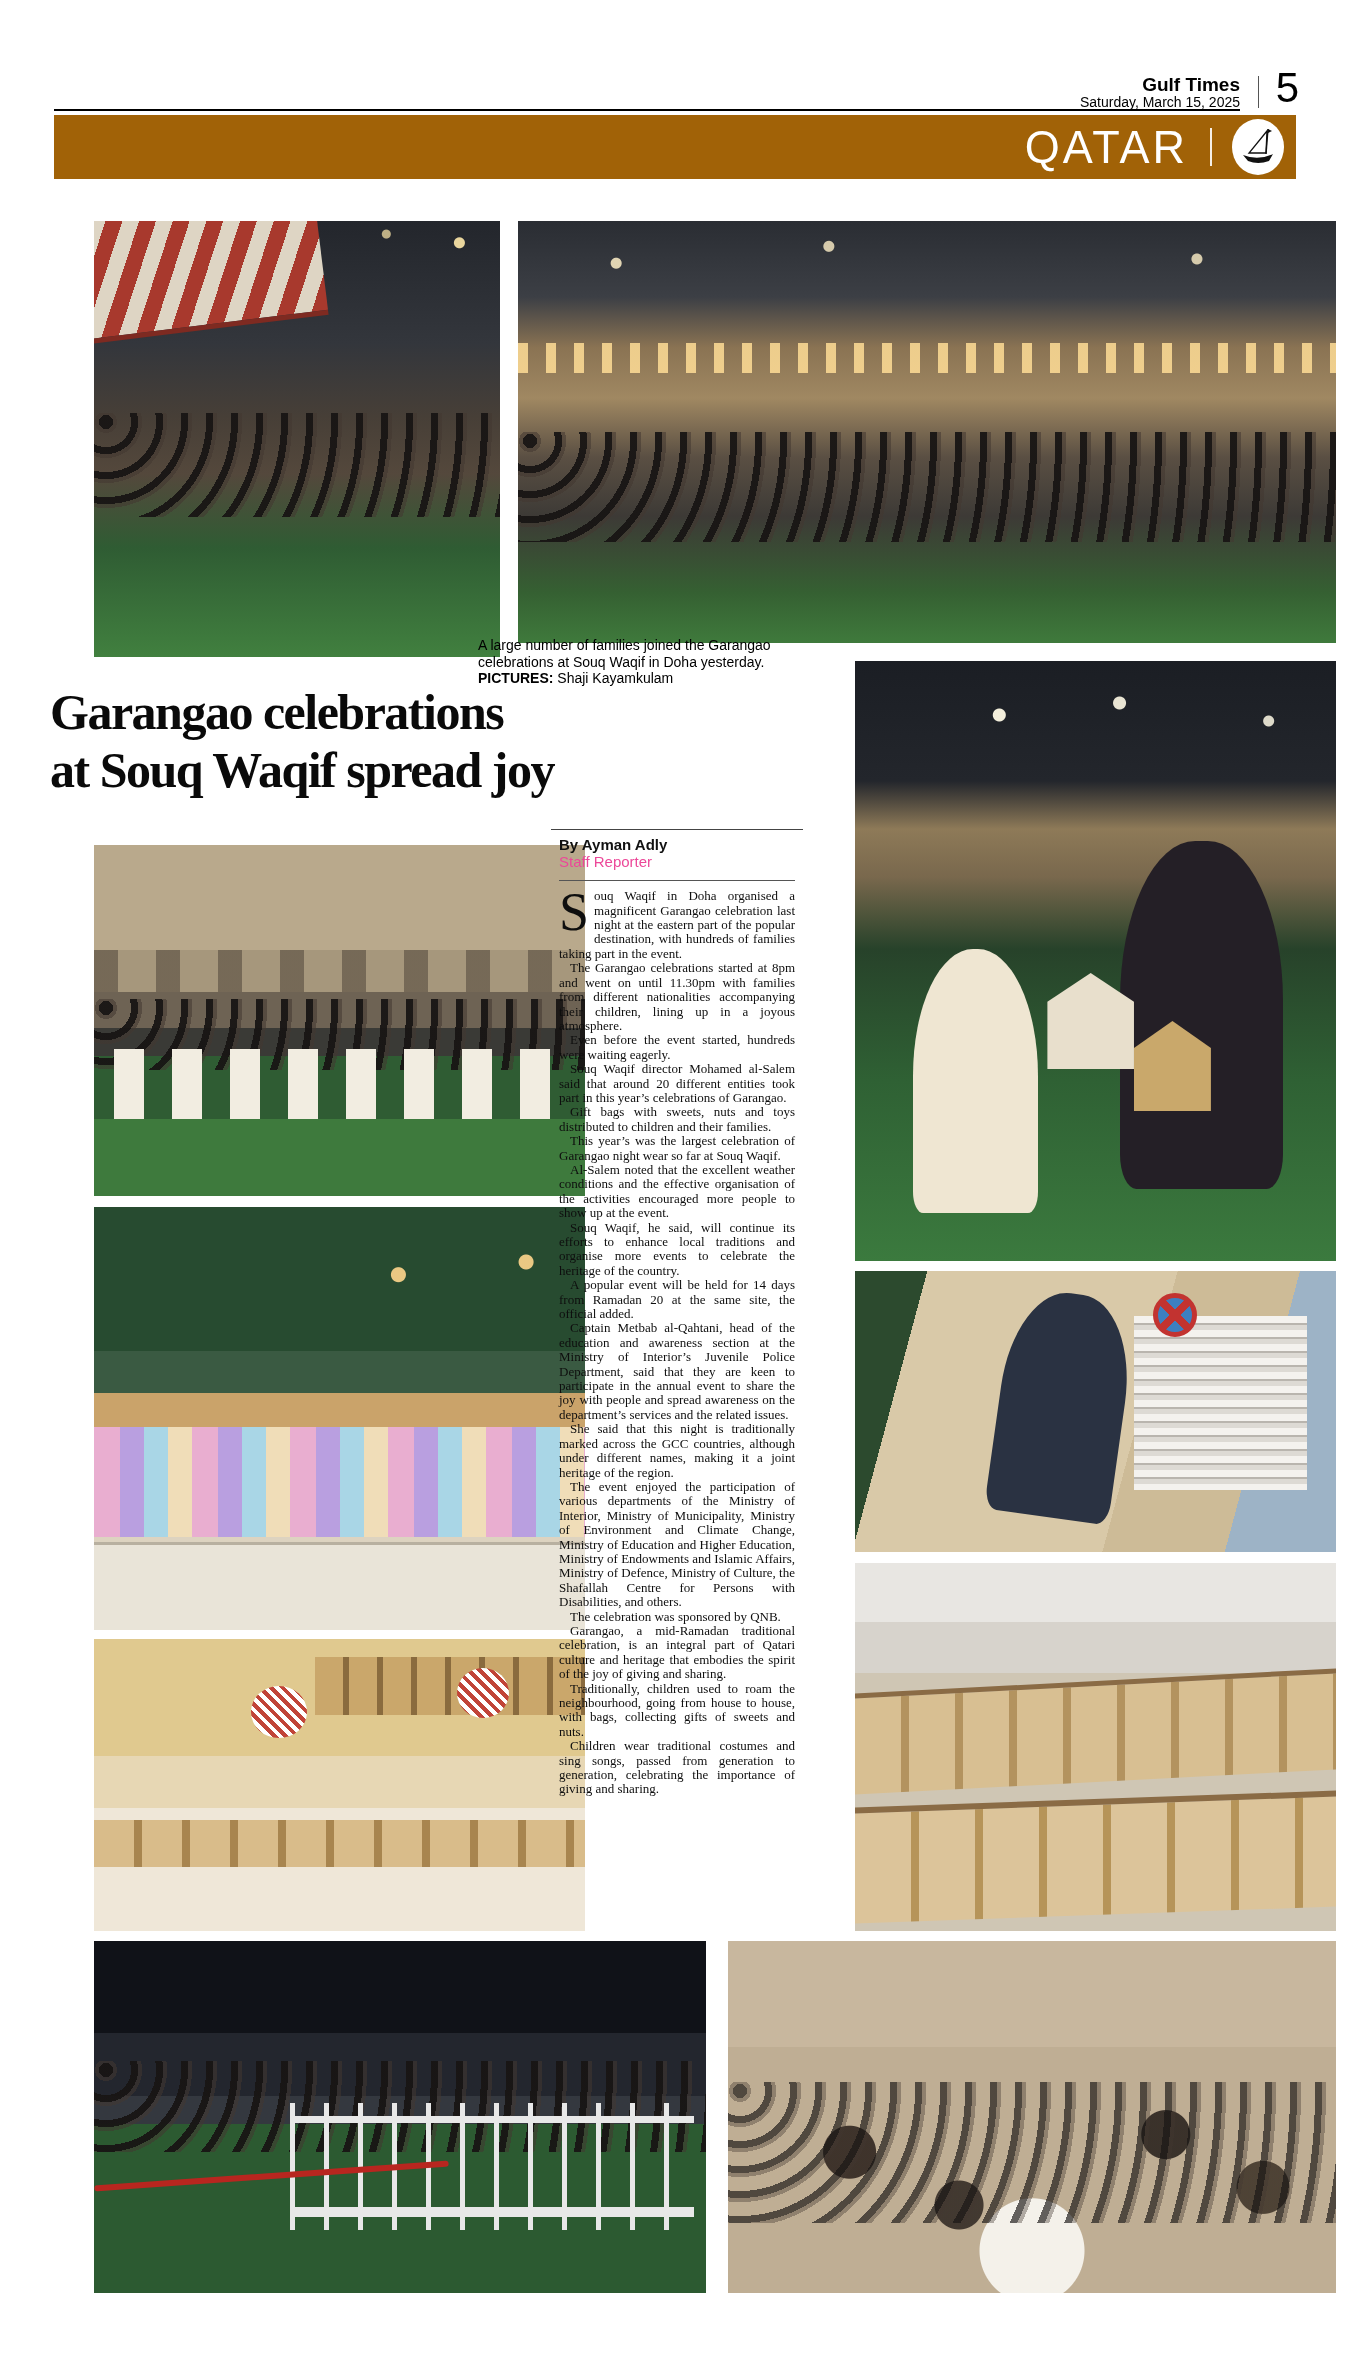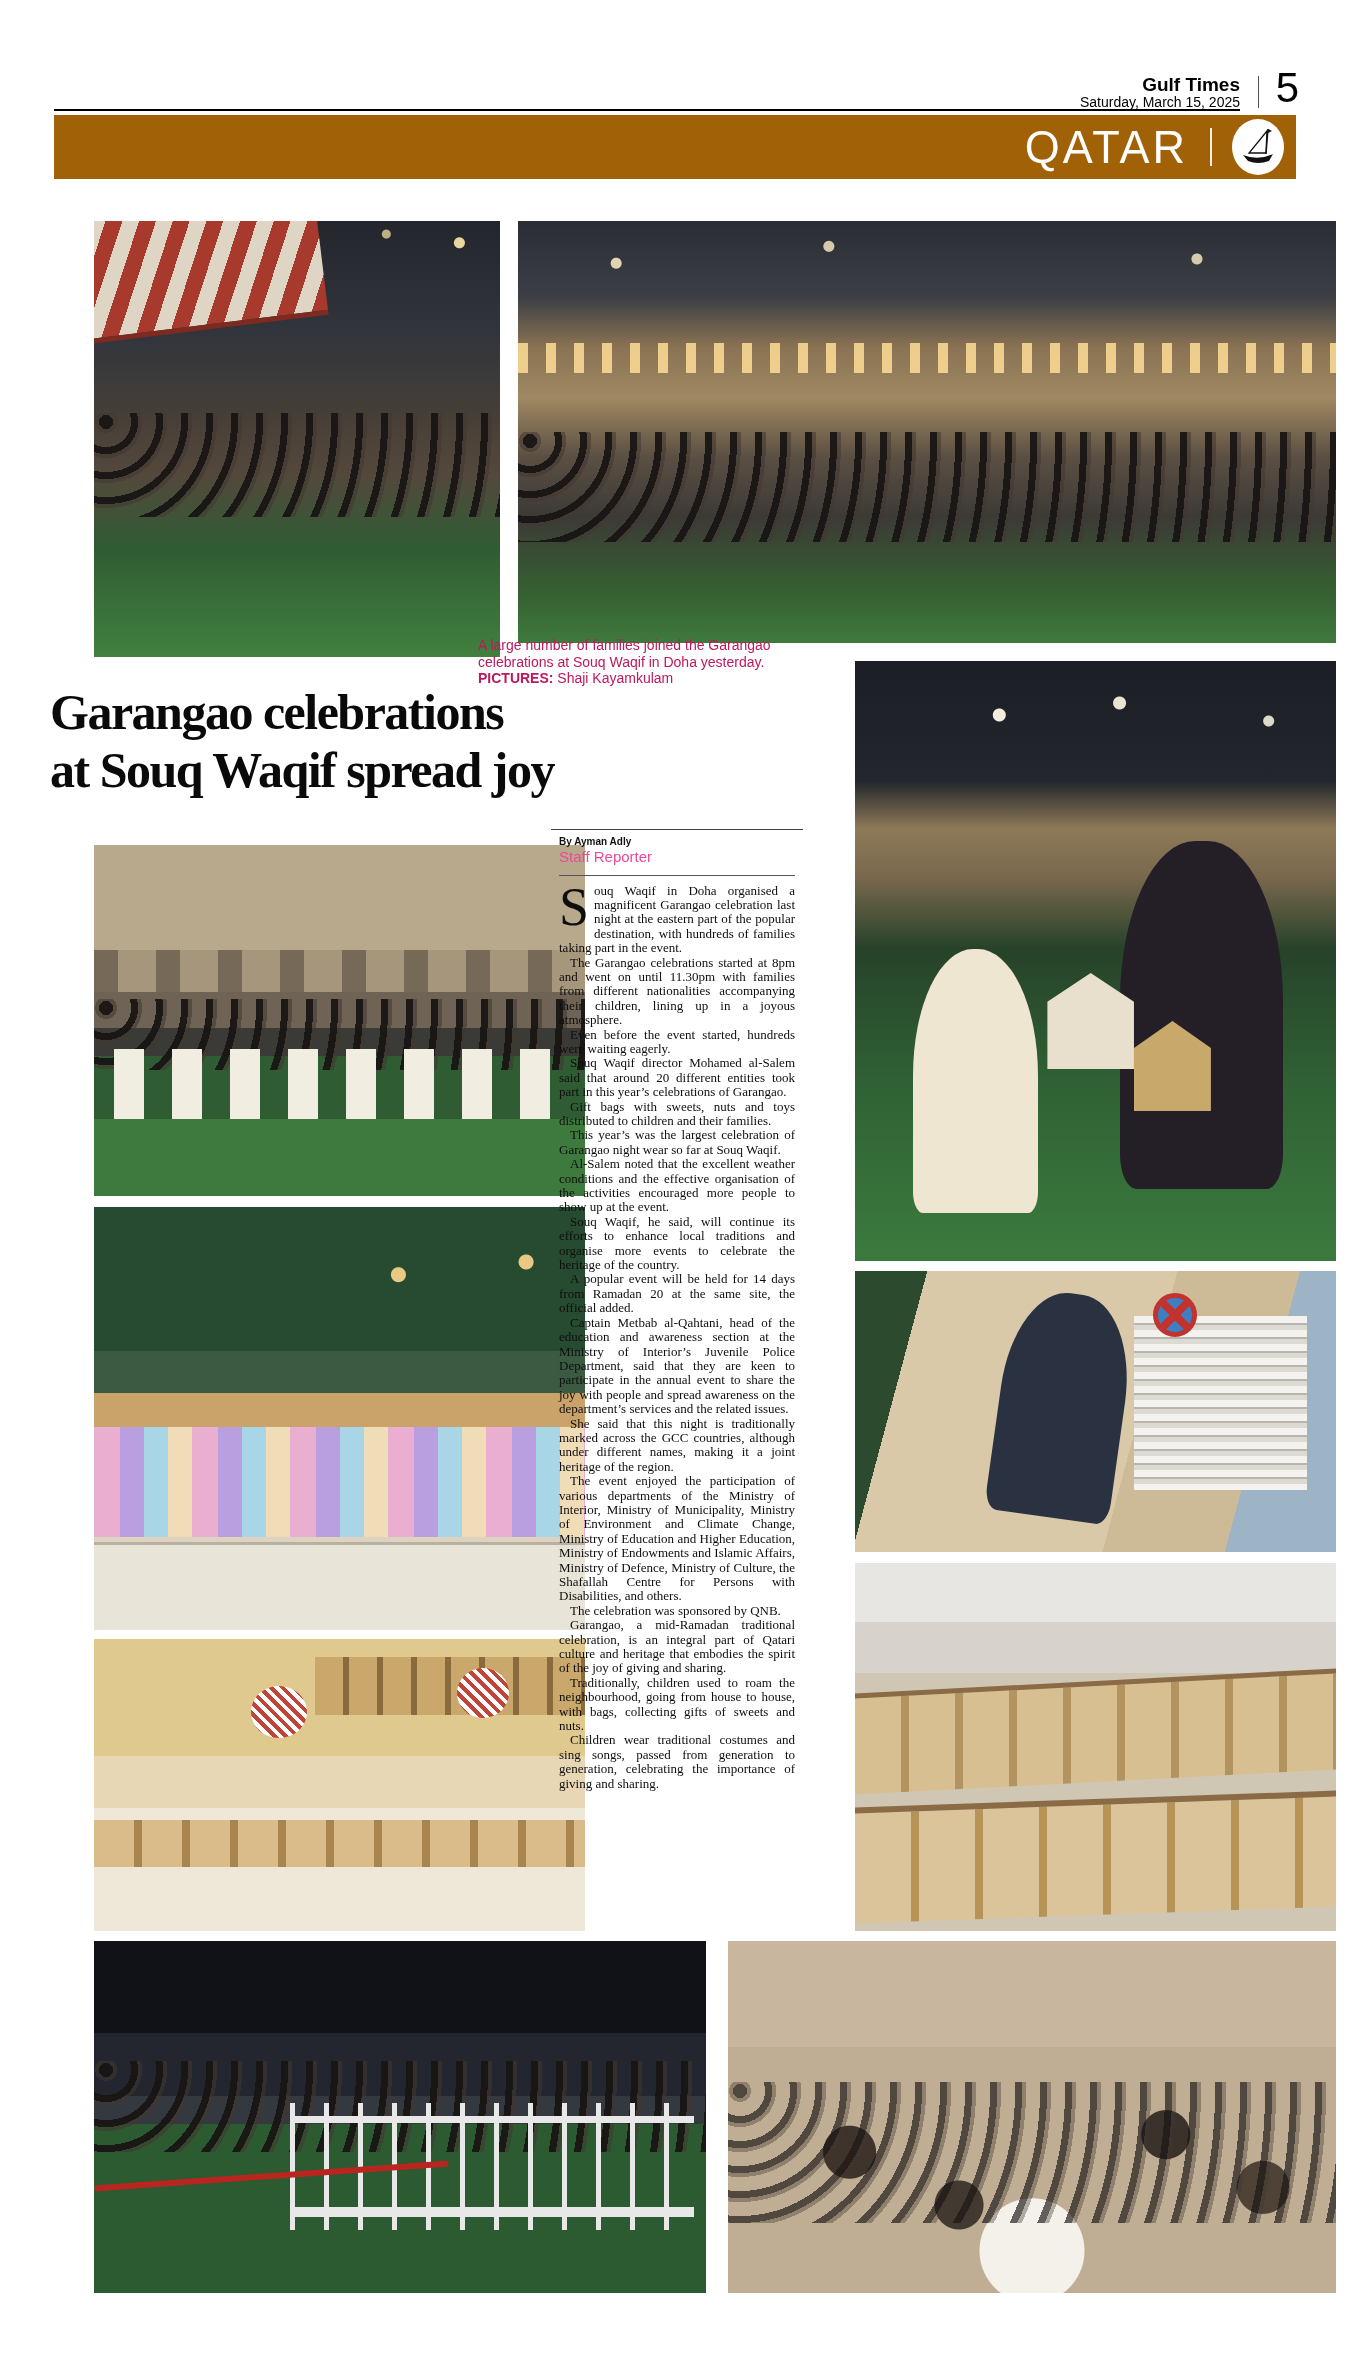--- a/index.html
+++ b/index.html
@@ -99,30 +99,30 @@
   #ph-bot-right{left:688px;top:1925px;width:608px;height:352px;
     background:
       radial-gradient(circle at 50% 88%, #f4f1ea 0 52px, transparent 53px),
       radial-gradient(circle at 20% 60%, rgba(40,30,25,.85) 0 26px, transparent 27px),
       radial-gradient(circle at 72% 55%, rgba(35,28,24,.85) 0 24px, transparent 25px),
       radial-gradient(circle at 88% 70%, rgba(50,40,30,.8) 0 26px, transparent 27px),
       radial-gradient(circle at 38% 75%, rgba(35,28,24,.8) 0 24px, transparent 25px),
       linear-gradient(180deg,#c8b79e 0 30%,#bfae94 30% 100%);}
   #ph-bot-right .crowd-band{top:40%;height:40%;opacity:.7;}
   
-  .caption{position:absolute;left:478px;top:637px;width:330px;font-size:14px;line-height:1.18;color:#be185d;}
+  .caption{position:absolute;left:478px;top:637px;width:330px;font-size:14px;line-height:1.18;color:#000000;}
   .caption b{font-weight:bold;}
   
   .headline{position:absolute;left:50px;top:683px;width:756px;
       font-family:"Liberation Serif", serif;font-weight:bold;color:#0a0a0a;
       font-size:50px;line-height:58px;letter-spacing:-1.5px;}
   
   .article-col{position:absolute;left:551px;top:829px;width:252px;height:1086px;box-sizing:border-box;
       padding:6px 8px 0 8px;border-top:1px solid #444;overflow:hidden;}
-  .byline-name{font-size:10px;font-weight:bold;line-height:1.15;}
+  .byline-name{font-size:15px;font-weight:bold;line-height:1.15;}
   .byline-role{font-size:15px;color:#ec4899;line-height:1.2;}
   .byline-rule{border:none;border-top:1px solid #555;margin:9px 0 8px 0;}
   .article-text{font-family:"Liberation Serif", serif;font-size:13px;line-height:14.4px;
       text-align:justify;color:#0e0e0e;}
   .para{margin:0;text-indent:11px;}
   .para.lead{text-indent:0;}
   .dropcap{float:left;font-size:54px;line-height:42px;padding:2px 5px 0 0;font-family:"Liberation Serif", serif;}
 </style>
 </head>
 <body>

